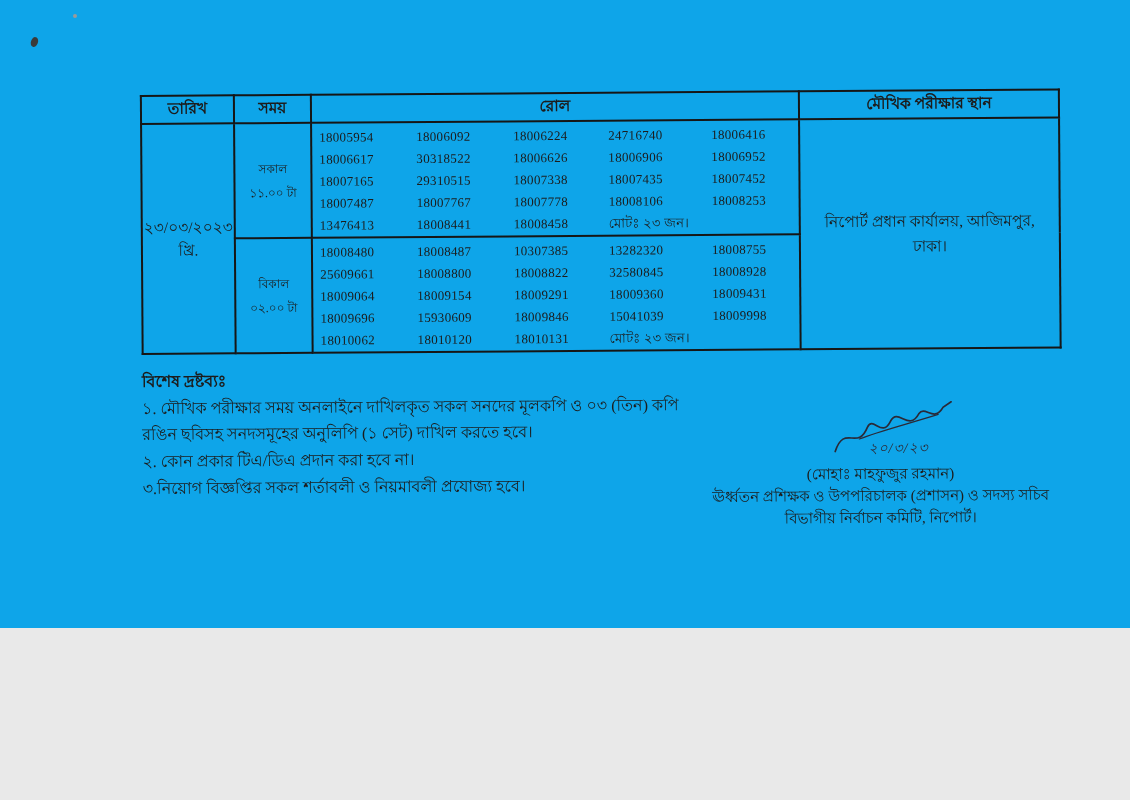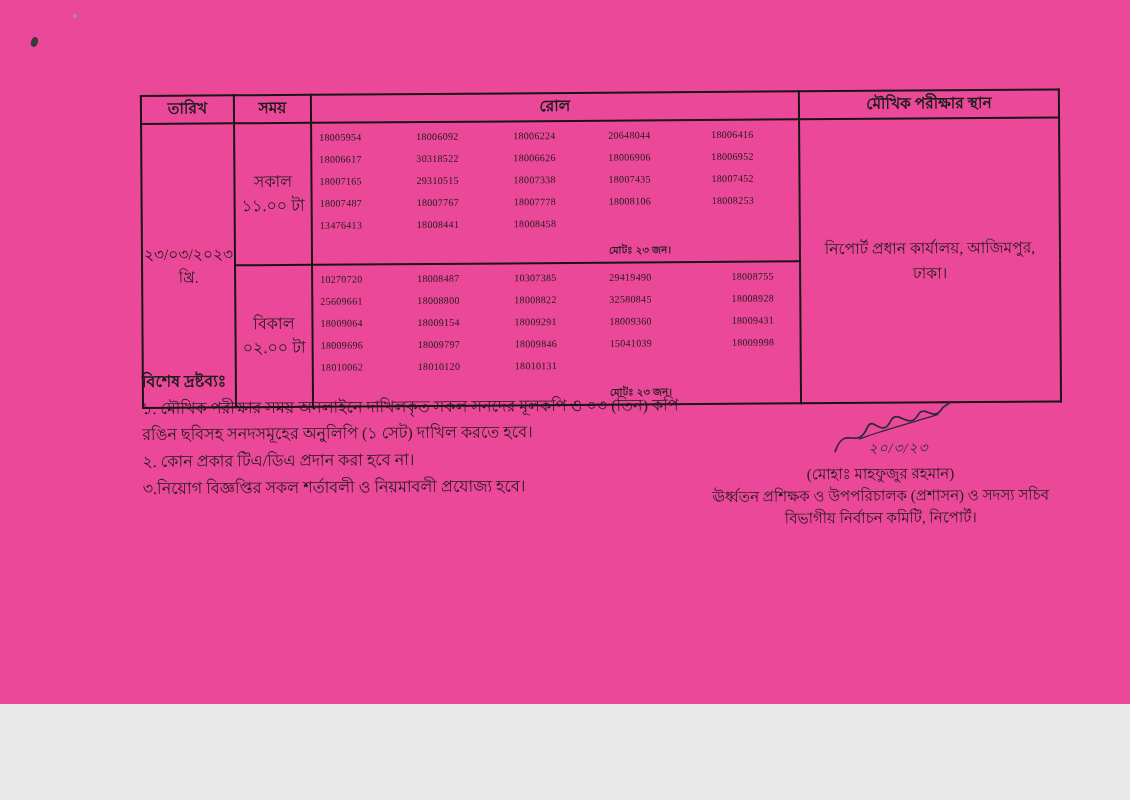--- a/index.html
+++ b/index.html
@@ -1,56 +1,56 @@
 <!DOCTYPE html>
 <html><head>
 <meta charset="utf-8">
 <style>
   * { margin:0; padding:0; box-sizing:border-box; }
   html,body { width:1130px; height:800px; }
   body { background:#e9e9e9; font-family:"Liberation Serif","DejaVu Serif",serif; }
   .page {
-    position:relative; width:1130px; height:704px;
-    background:#ec4899; overflow:hidden; color:#1c1c1c;
+    position:relative; width:1130px; height:628px;
+    background:#0ea5e9; overflow:hidden; color:#1c1c1c;
   }
   .content {
     position:absolute; left:0; top:0; width:1130px; height:800px;
     transform:rotate(-0.4deg); transform-origin:565px 400px;
   }
 
   
   table.schedule {
     position:absolute; left:142px; top:92px;
     border-collapse:collapse; table-layout:fixed;
   }
   .schedule th, .schedule td { border:2px solid #161616; }
   .schedule th {
     height:28px; font-size:15.5px; font-weight:bold; text-align:center;
     vertical-align:middle; padding:0 2px;
   }
   td.datecell {
     text-align:center; vertical-align:middle; font-size:15.5px; line-height:23px;
   }
   td.timecell {
-    text-align:center; vertical-align:middle; font-size:16px; line-height:24px; height:114px;
+    text-align:center; vertical-align:middle; font-size:12px; line-height:24px; height:114px;
   }
   td.rollcell { vertical-align:top; padding-top:3px; }
   td.venuecell {
     text-align:center; vertical-align:middle; font-size:15.5px; line-height:25px; padding:0 8px;
   }
   .roll-grid {
     display:grid; grid-template-columns:97px 97px 95px 103px 1fr;
     padding-left:7px;
   }
   .rcell {
-    font-size:10px; height:22px; line-height:22px;
+    font-size:13px; height:22px; line-height:22px;
     letter-spacing:0.3px; white-space:nowrap; overflow:hidden;
   }
-  .rcell.total { font-weight:bold;margin-top:27px; }
-  .roll-grid.afternoon .rcell:nth-child(5n) { text-align:center; padding-right:6px; }
+  .rcell.total { font-weight:normal; }
+  .roll-grid.afternoon .rcell:nth-child(5n) { text-align:left; padding-right:6px; }
 
   
   .notes {
     position:absolute; left:142px; top:366px; width:568px;
     font-size:16px; line-height:26px;
   }
   .notes-title { font-weight:bold; margin-bottom:1px; }
   .note { margin:0 0 1px 0; }
 
   
@@ -111,21 +111,21 @@
         </td>
         <td class="timecell">
           <div>সকাল</div>
           <div>১১.০০ টা</div>
         </td>
         <td class="rollcell">
           <div class="roll-grid">
             <div class="rcell">18005954</div>
             <div class="rcell">18006092</div>
             <div class="rcell">18006224</div>
-            <div class="rcell">20648044</div>
+            <div class="rcell">24716740</div>
             <div class="rcell">18006416</div>
             <div class="rcell">18006617</div>
             <div class="rcell">30318522</div>
             <div class="rcell">18006626</div>
             <div class="rcell">18006906</div>
             <div class="rcell">18006952</div>
             <div class="rcell">18007165</div>
             <div class="rcell">29310515</div>
             <div class="rcell">18007338</div>
             <div class="rcell">18007435</div>
@@ -147,37 +147,37 @@
           <div>ঢাকা।</div>
         </td>
       </tr>
       <tr>
         <td class="timecell">
           <div>বিকাল</div>
           <div>০২.০০ টা</div>
         </td>
         <td class="rollcell">
           <div class="roll-grid afternoon">
-            <div class="rcell">10270720</div>
+            <div class="rcell">18008480</div>
             <div class="rcell">18008487</div>
             <div class="rcell">10307385</div>
-            <div class="rcell">29419490</div>
+            <div class="rcell">13282320</div>
             <div class="rcell">18008755</div>
             <div class="rcell">25609661</div>
             <div class="rcell">18008800</div>
             <div class="rcell">18008822</div>
             <div class="rcell">32580845</div>
             <div class="rcell">18008928</div>
             <div class="rcell">18009064</div>
             <div class="rcell">18009154</div>
             <div class="rcell">18009291</div>
             <div class="rcell">18009360</div>
             <div class="rcell">18009431</div>
             <div class="rcell">18009696</div>
-            <div class="rcell">18009797</div>
+            <div class="rcell">15930609</div>
             <div class="rcell">18009846</div>
             <div class="rcell">15041039</div>
             <div class="rcell">18009998</div>
             <div class="rcell">18010062</div>
             <div class="rcell">18010120</div>
             <div class="rcell">18010131</div>
             <div class="rcell total">মোটঃ ২৩ জন।</div>
             <div class="rcell"></div>
           </div>
         </td>

